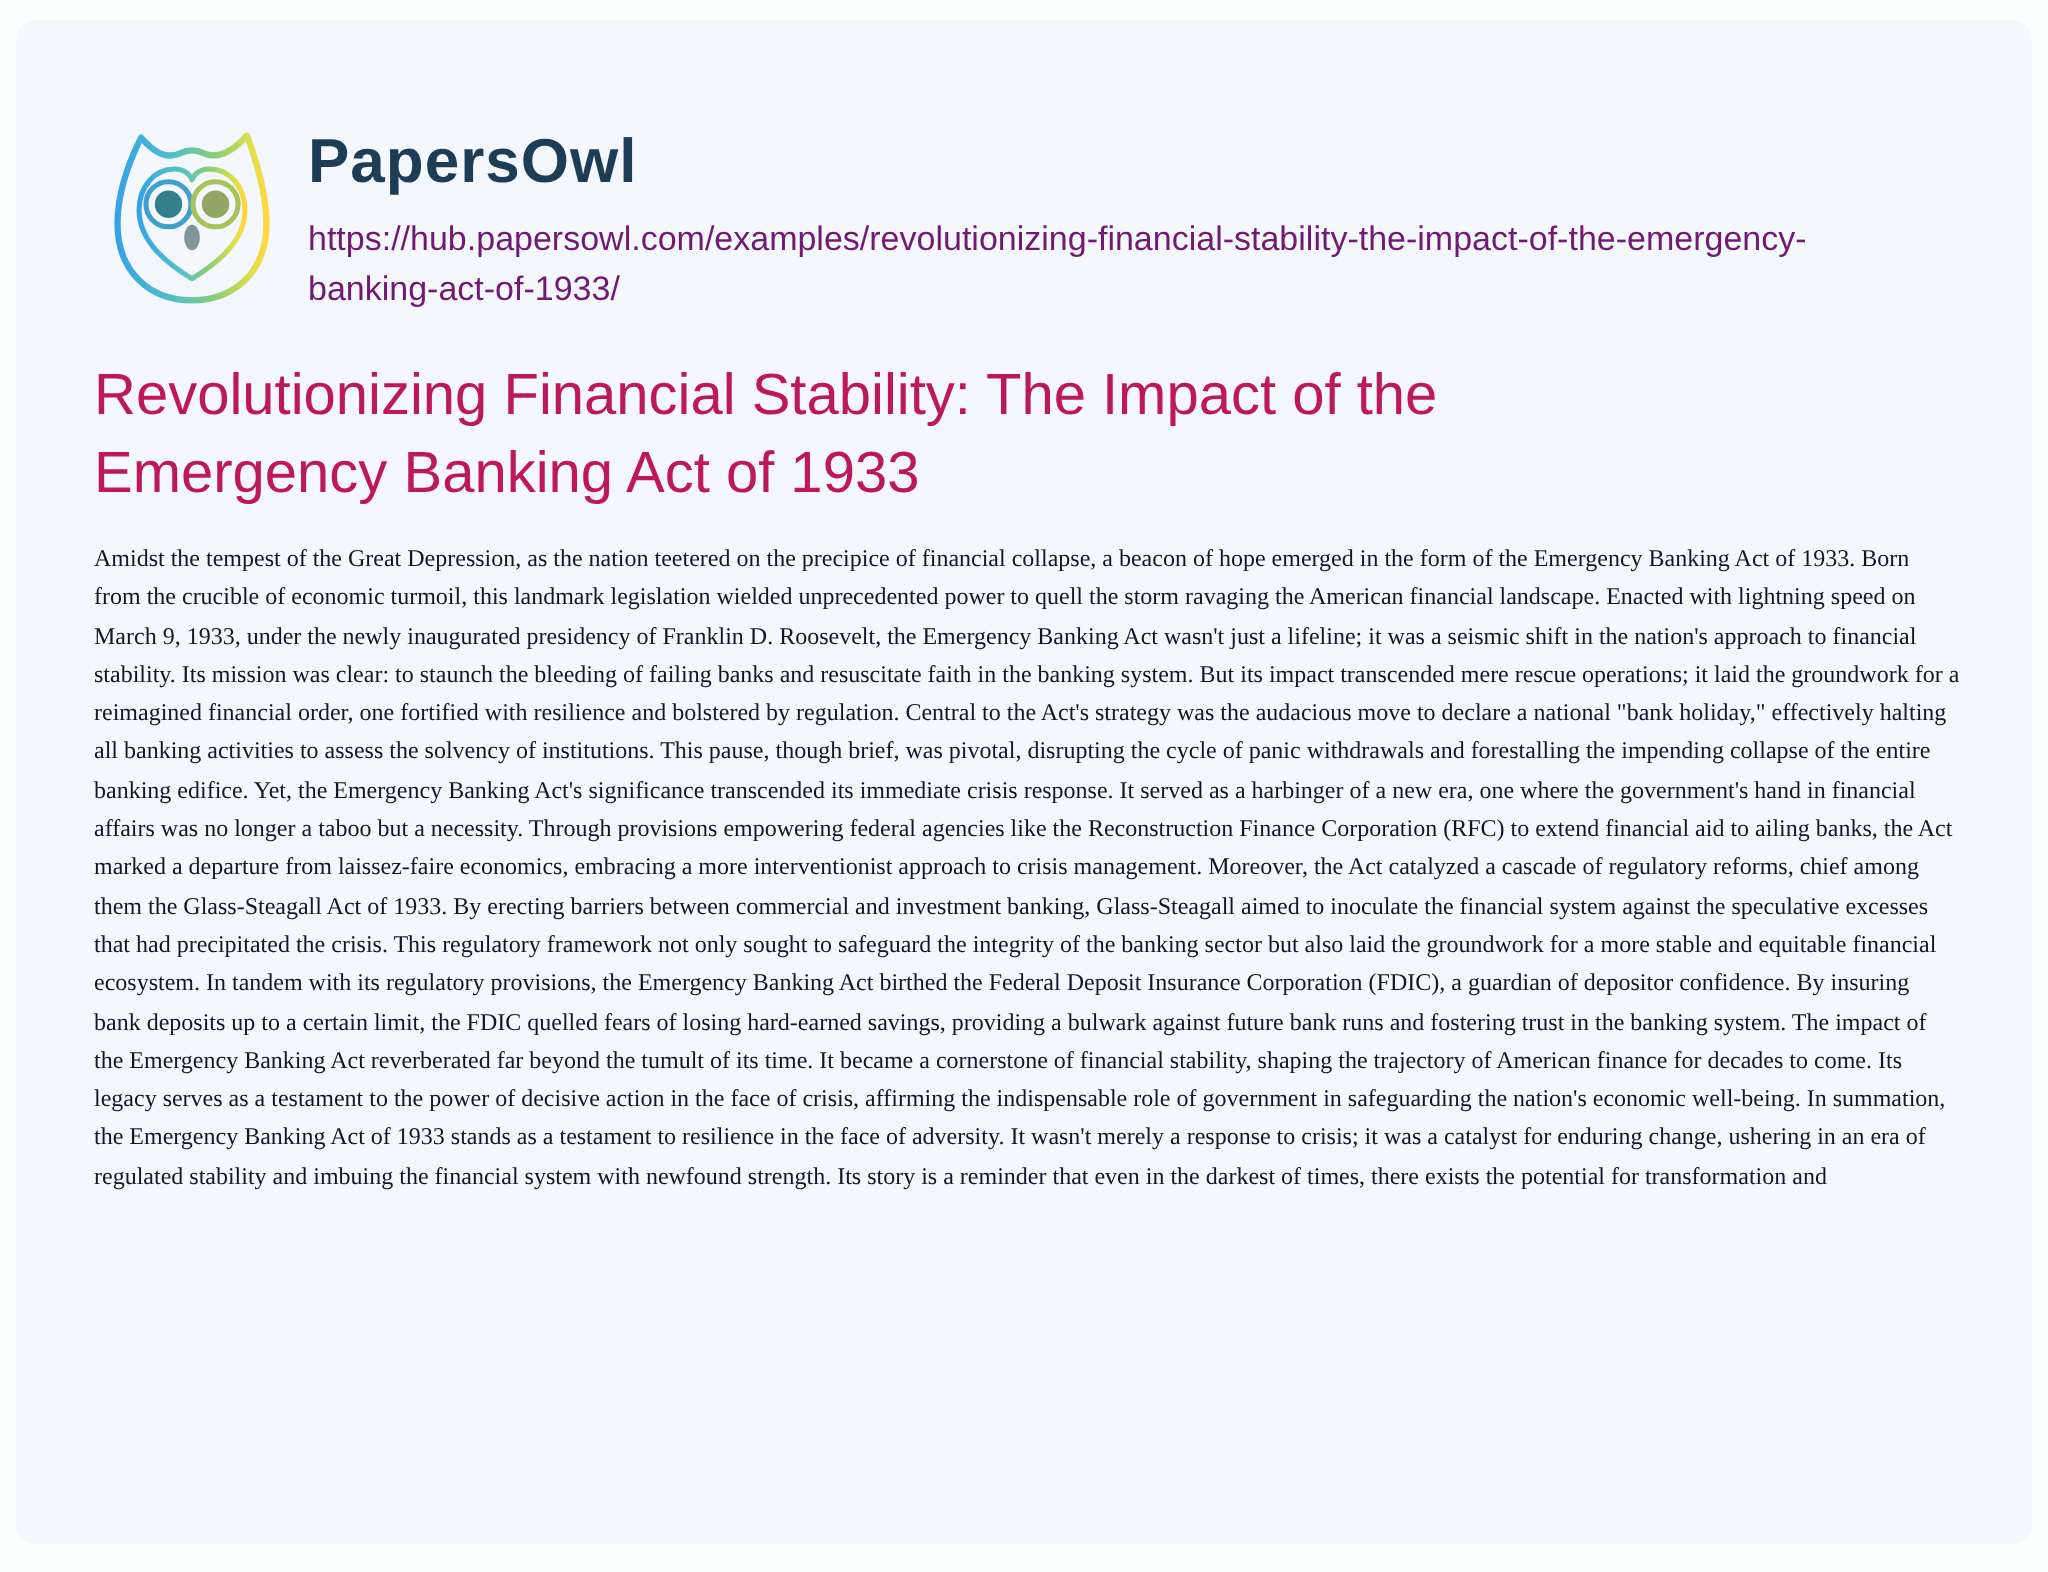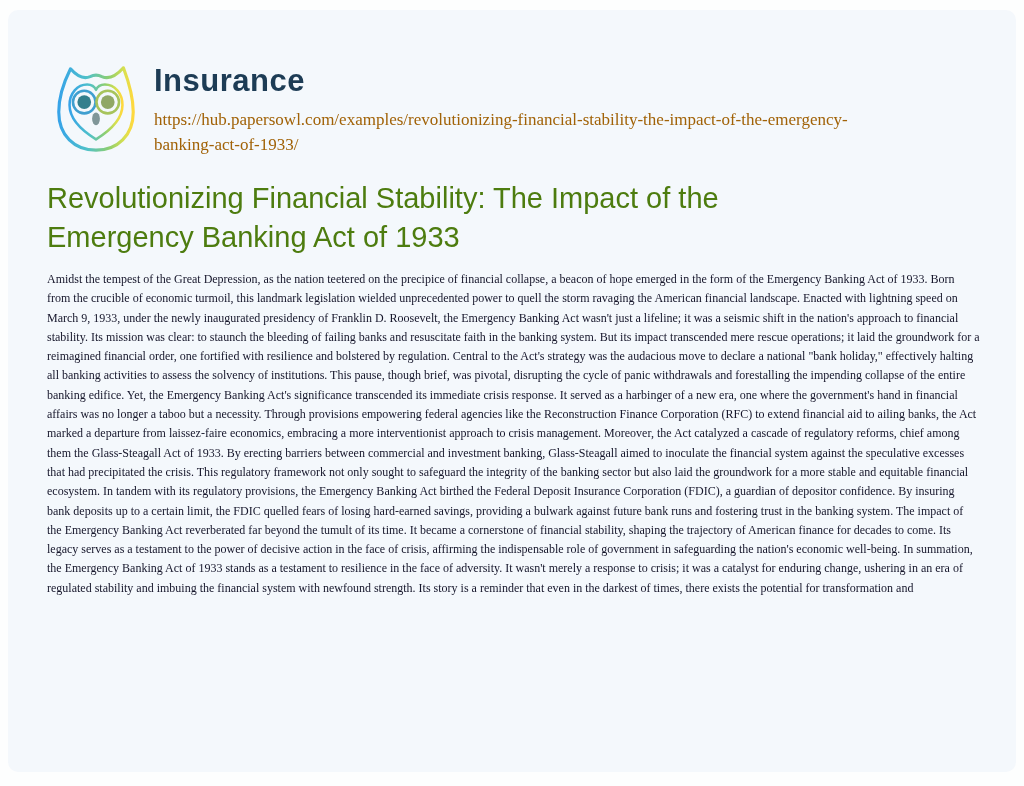--- a/index.html
+++ b/index.html
@@ -33,32 +33,31 @@
     font-size: 31px;
     font-weight: 700;
     color: #1d3c55;
     letter-spacing: 0.5px;
   }
   .url {
     display: block;
     margin-top: 9px;
     font-size: 17px;
     line-height: 24.5px;
-    color: #a16207;
+    color: #701a75;
     text-decoration: none;
     max-width: 752px;
     overflow-wrap: break-word;
-    font-family: Liberation Serif, serif;
   }
   .article-title {
     margin-top: 20px;
     font-size: 29px;
     line-height: 39px;
     font-weight: 400;
-    color: #4d7c0f;
+    color: #be185d;
     max-width: 735px;
   }
   .article-body {
     margin-top: 13px;
     font-family: "Liberation Serif", serif;
     font-size: 12px;
     line-height: 19.3px;
     color: #15152a;
     max-width: 933px;
   }
@@ -101,21 +100,21 @@
 
           <circle cx="38" cy="46" r="11.5" fill="none" stroke="#3f9fd0" stroke-width="2.6"></circle>
           <circle cx="62" cy="46" r="11.5" fill="none" stroke="#a7c45c" stroke-width="2.6"></circle>
           <circle cx="38" cy="46" r="7" fill="#337f8d"></circle>
           <circle cx="62" cy="46" r="7" fill="#90a766"></circle>
 
           <ellipse cx="50" cy="63" rx="4" ry="6.5" fill="#6b8586" opacity="0.85"></ellipse>
         </svg>
       </div>
       <div class="header-text">
-        <div class="brand">Insurance</div>
+        <div class="brand">PapersOwl</div>
         <a class="url" href="#">https://hub.papersowl.com/examples/revolutionizing-financial-stability-the-impact-of-the-emergency-banking-act-of-1933/</a>
       </div>
     </div>
 
     <h1 class="article-title">Revolutionizing Financial Stability: The Impact of the Emergency Banking Act of 1933</h1>
 
     <p class="article-body">Amidst the tempest of the Great Depression, as the nation teetered on the precipice of financial collapse, a beacon of hope emerged in the form of the Emergency Banking Act of 1933. Born from the crucible of economic turmoil, this landmark legislation wielded unprecedented power to quell the storm ravaging the American financial landscape. Enacted with lightning speed on March 9, 1933, under the newly inaugurated presidency of Franklin D. Roosevelt, the Emergency Banking Act wasn't just a lifeline; it was a seismic shift in the nation's approach to financial stability. Its mission was clear: to staunch the bleeding of failing banks and resuscitate faith in the banking system. But its impact transcended mere rescue operations; it laid the groundwork for a reimagined financial order, one fortified with resilience and bolstered by regulation. Central to the Act's strategy was the audacious move to declare a national "bank holiday," effectively halting all banking activities to assess the solvency of institutions. This pause, though brief, was pivotal, disrupting the cycle of panic withdrawals and forestalling the impending collapse of the entire banking edifice. Yet, the Emergency Banking Act's significance transcended its immediate crisis response. It served as a harbinger of a new era, one where the government's hand in financial affairs was no longer a taboo but a necessity. Through provisions empowering federal agencies like the Reconstruction Finance Corporation (RFC) to extend financial aid to ailing banks, the Act marked a departure from laissez-faire economics, embracing a more interventionist approach to crisis management. Moreover, the Act catalyzed a cascade of regulatory reforms, chief among them the Glass-Steagall Act of 1933. By erecting barriers between commercial and investment banking, Glass-Steagall aimed to inoculate the financial system against the speculative excesses that had precipitated the crisis. This regulatory framework not only sought to safeguard the integrity of the banking sector but also laid the groundwork for a more stable and equitable financial ecosystem. In tandem with its regulatory provisions, the Emergency Banking Act birthed the Federal Deposit Insurance Corporation (FDIC), a guardian of depositor confidence. By insuring bank deposits up to a certain limit, the FDIC quelled fears of losing hard-earned savings, providing a bulwark against future bank runs and fostering trust in the banking system. The impact of the Emergency Banking Act reverberated far beyond the tumult of its time. It became a cornerstone of financial stability, shaping the trajectory of American finance for decades to come. Its legacy serves as a testament to the power of decisive action in the face of crisis, affirming the indispensable role of government in safeguarding the nation's economic well-being. In summation, the Emergency Banking Act of 1933 stands as a testament to resilience in the face of adversity. It wasn't merely a response to crisis; it was a catalyst for enduring change, ushering in an era of regulated stability and imbuing the financial system with newfound strength. Its story is a reminder that even in the darkest of times, there exists the potential for transformation and</p>
 
   </div>
 </div>

